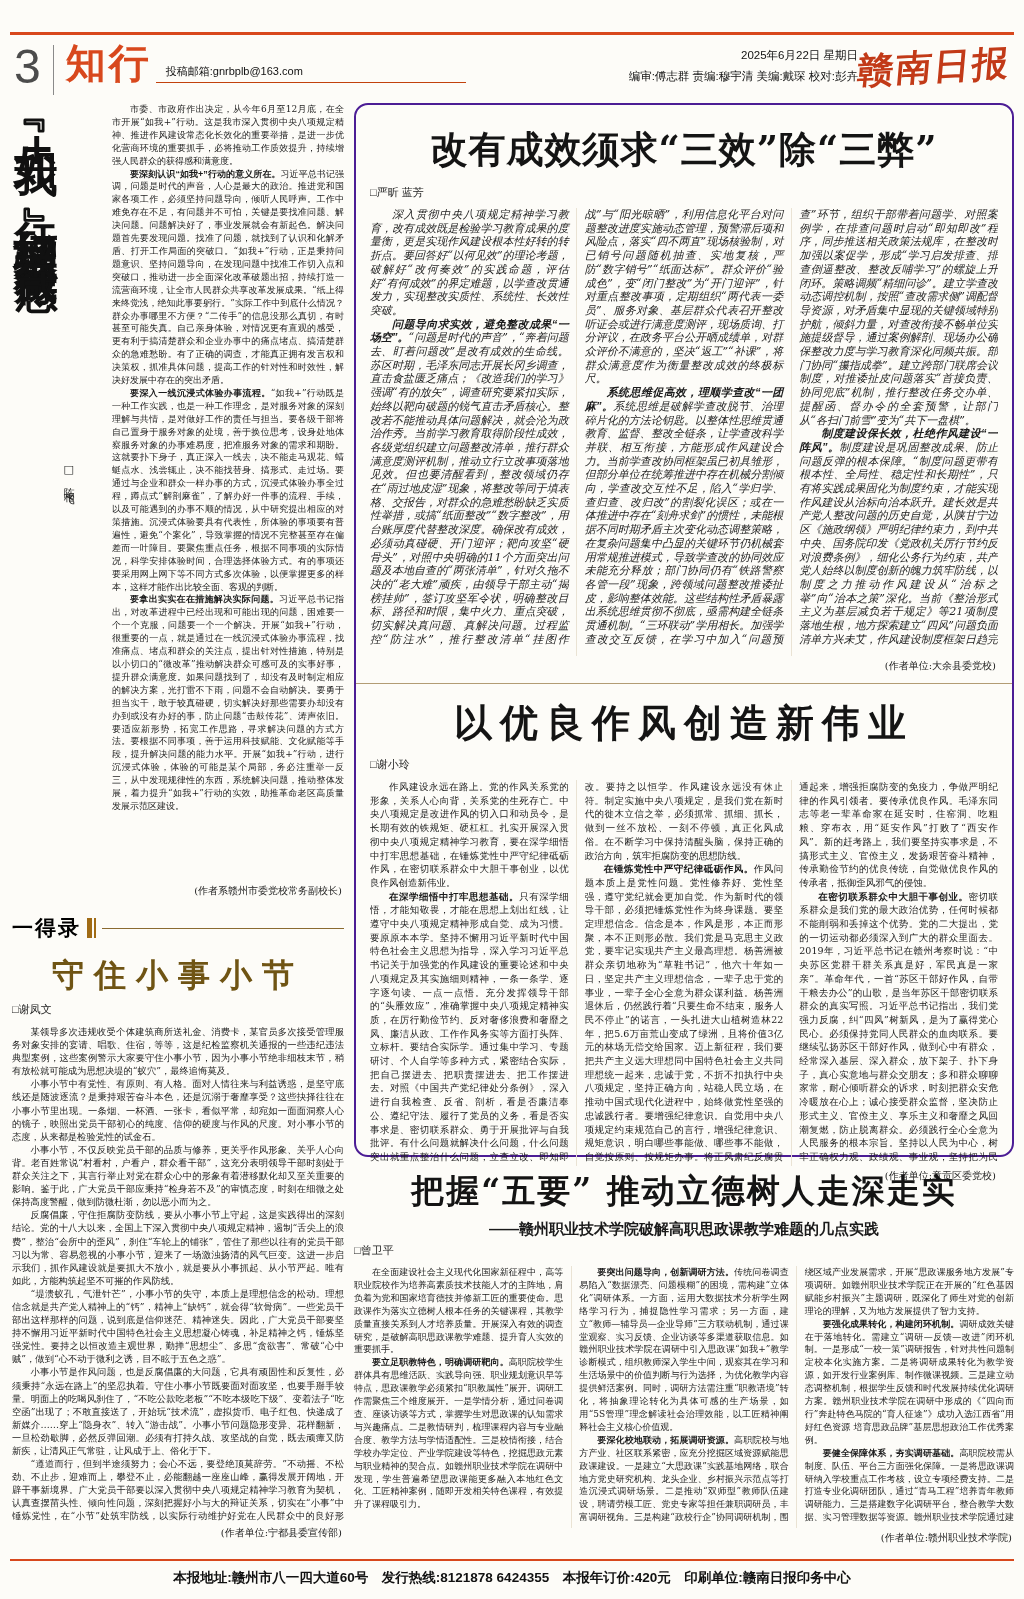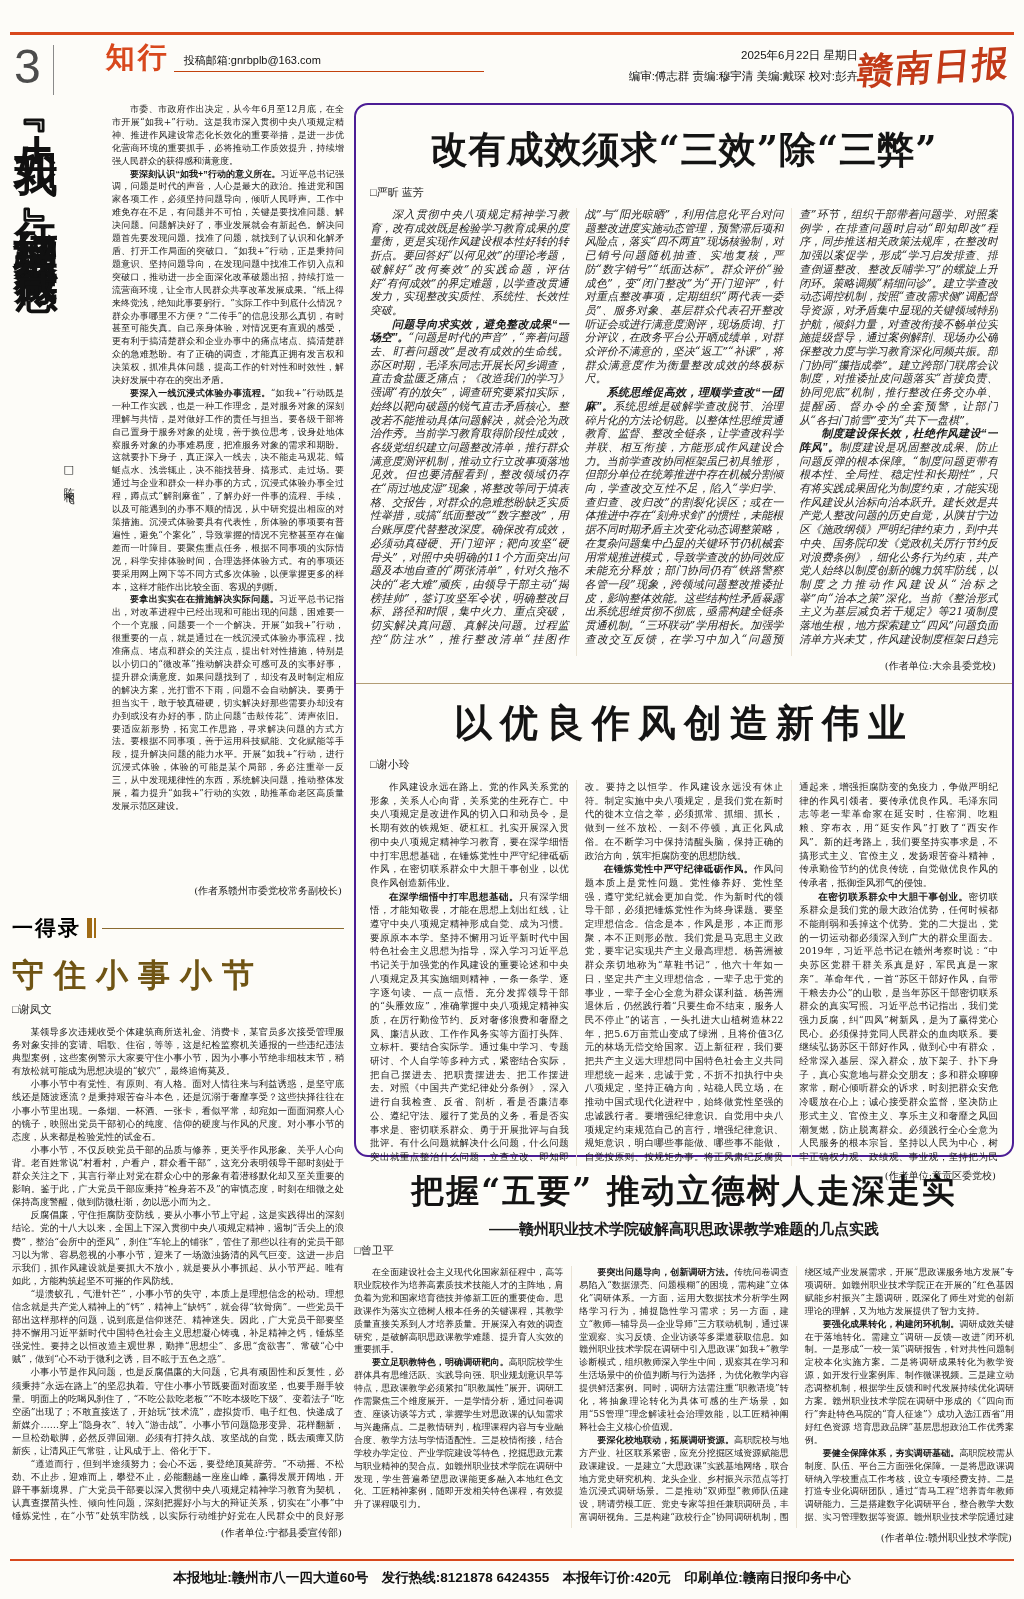--- a/index.html
+++ b/index.html
@@ -5,21 +5,21 @@
   html,body{margin:0;padding:0;background:#e8e6e0;}
   .page{width:1024px;height:1599px;margin:0 auto;background:#fdfcf8;position:relative;
         font-family:"DejaVu Serif","Liberation Serif",serif;color:#1c1c1c;overflow:hidden;box-sizing:border-box;}
   
   .toprule{height:3px;background:#d8481d;margin:32px 10px 8px;}
   .mast-row{display:flex;justify-content:space-between;align-items:flex-start;padding:0 14px;}
   .left-mast{display:flex;align-items:flex-start;}
   .pagenum{font-family:"Liberation Sans",sans-serif;font-size:48px;line-height:1;color:#4c4c4c;}
   .vdiv{width:1px;height:50px;background:#8a8a8a;margin:2px 12px 0;}
   .section-block{display:flex;align-items:flex-end;}
-  .section-title{color:#d8481d;font-size:29px;line-height:1;font-weight:700;letter-spacing:3px;margin-left:40px;}
+  .section-title{color:#d8481d;font-size:40px;line-height:1;font-weight:700;letter-spacing:3px;}
   .email-wrap{border-bottom:1px solid #c2410c;width:300px;padding:0 0 3px 10px;margin-left:4px;}
   .email{font-size:11px;color:#111;font-family:"Liberation Sans",sans-serif;}
   .right-mast{display:flex;align-items:center;margin-top:2px;}
   .pub-info{text-align:right;font-size:11.5px;line-height:1.8;color:#111;font-family:"Liberation Sans",sans-serif;}
   .logo{color:#c23a18;font-size:36px;font-weight:700;transform:skewX(-8deg) rotate(-3deg);letter-spacing:2px;line-height:1;}
   
   main{display:flex;gap:10px;padding:8px 12px 0;}
   .col-left{width:332px;flex:none;}
   .col-right{width:660px;flex:none;}
   
@@ -28,21 +28,21 @@
   .vtitle{writing-mode:vertical-rl;text-orientation:upright;font-size:44px;font-weight:700;letter-spacing:6px;line-height:1.12;margin:0;color:#111;}
   .vauthor{writing-mode:vertical-rl;text-orientation:upright;font-size:11px;align-self:center;margin-left:0;color:#222;letter-spacing:3px;}
   .para{margin:0;text-indent:2em;text-align:justify;}
   .lead{font-family:"Liberation Sans",sans-serif;font-weight:700;}
   .credit{text-align:right;font-size:10px;margin:3px 2px 0 0;color:#1c1c1c;}
   
   .sec-head{display:flex;align-items:center;gap:6px;margin:16px 0 4px;}
   .sec-label{color:#000000;font-weight:700;font-size:21px;letter-spacing:2px;font-family:"Liberation Sans",sans-serif;}
   .sec-bars{width:9px;height:20px;border-left:5px solid #a06b15;border-right:2px solid #a06b15;box-sizing:border-box;}
   .sec-rule{flex:1;height:1px;background:#8a6a30;}
-  .shouzhu-title{font-size:32px;letter-spacing:10px;color:#6f5414;margin:12px 0 4px;font-weight:700;}
+  .shouzhu-title{text-align:center;font-size:32px;letter-spacing:10px;color:#6f5414;margin:12px 0 4px;font-weight:700;}
   .byline{text-align:left;font-size:11px;color:#222;margin:0 0 8px;font-family:"Liberation Sans",sans-serif;}
   .shouzhu-body{height:498px;overflow:hidden;font-size:9.3px;line-height:13.1px;}
   
   .box{border:2px solid #4c1d95;border-radius:14px;padding:8px 14px 10px;height:1054px;box-sizing:border-box;background:#fdfcf8;}
   .sanxiao-title{text-align:center;font-size:37px;font-weight:700;letter-spacing:1px;margin:12px 0 10px;color:#141414;}
   .cols3{column-count:3;column-gap:16px;column-rule:1px solid #eae3d4;}
   .sanxiao-body{height:448px;overflow:hidden;font-size:11px;line-height:13.7px;font-style:italic;}
   .box-divider{height:1px;background:#b29c74;margin:10px -14px;}
   .zuofeng-title{text-align:center;font-size:38px;font-weight:700;letter-spacing:8px;margin:14px 0 8px;color:#141414;}
   .zuofeng-body{height:386px;overflow:hidden;font-size:9.5px;line-height:13.7px;}

